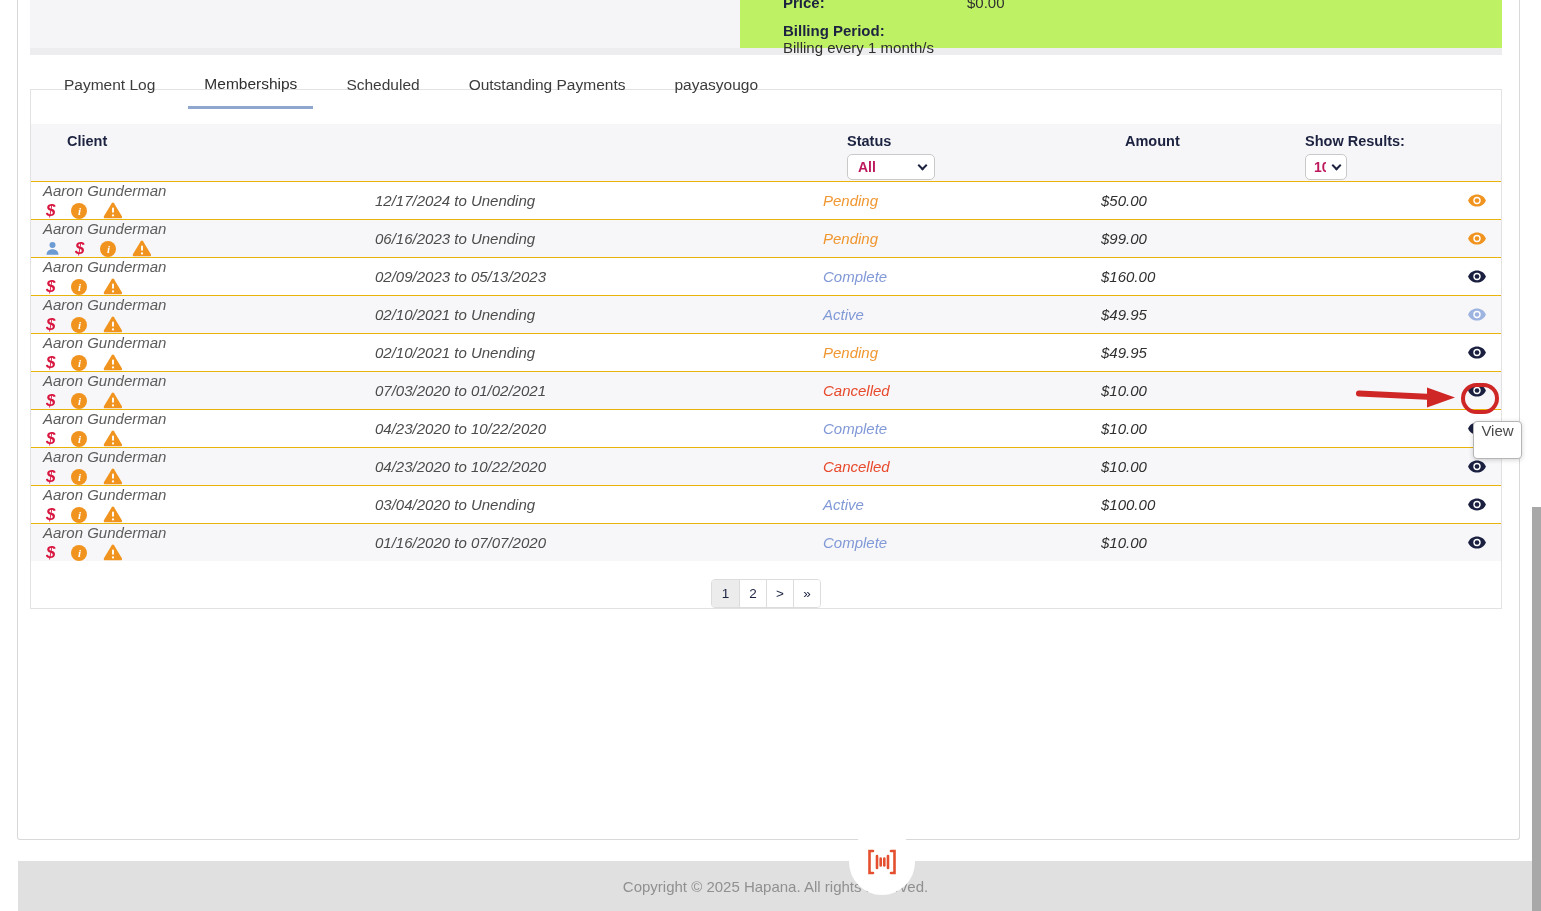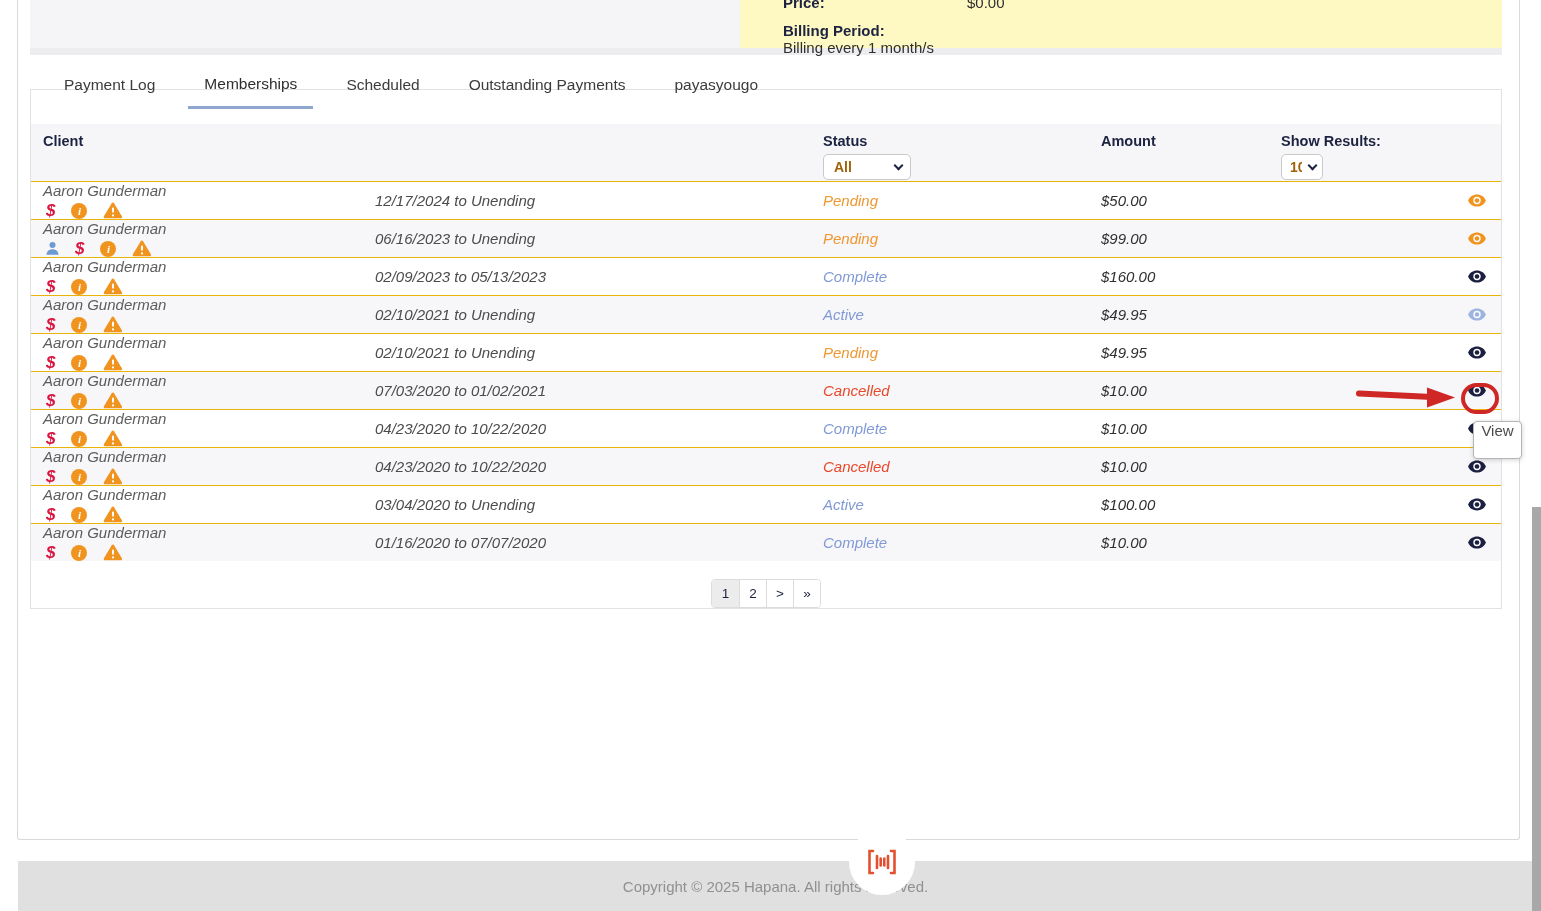--- a/index.html
+++ b/index.html
@@ -8,46 +8,46 @@
     position:relative; width:1541px; height:911px; overflow:hidden;
     font-family:"Liberation Sans", sans-serif; color:#333; background:#fff;
   }
   
   .outer {
     position:absolute; left:17px; top:0; width:1503px; height:840px;
     border-left:1px solid #d9d9d9; border-right:1px solid #d9d9d9; border-bottom:1px solid #d9d9d9;
     border-radius:0 0 3px 3px; pointer-events:none;
   }
   
-  .details { position:absolute; left:30px; top:0; width:1472px; height:55px; background:#fef9c3; }
+  .details { position:absolute; left:30px; top:0; width:1472px; height:55px; background:#bef264; }
   .details-gray { position:absolute; left:0; top:0; width:710px; height:48px; background:#f5f5f7; }
   .details-strip { position:absolute; left:0; right:0; bottom:0; height:7px; background:#ededef; }
   .drow { position:absolute; left:753px; display:flex; font-size:15px; }
   .drow-price { top:-6px; }
   .drow-billing { top:22px;flex-direction:column; }
   .dlabel { width:184px; font-weight:700; color:#1c2240; }
   .dvalue { color:#2e2e2e; }
   
   .card {
     position:absolute; left:30px; top:89px; width:1472px; height:520px;
     background:#fff; border:1px solid #e2e2e2; display:flex; flex-direction:column;justify-content:flex-end;
   }
   .tabs { display:flex; padding-left:17px; gap:17px; height:56px; flex:none; }
   .tab { height:48px; display:flex; align-items:center; padding:0 16px; font-size:15.5px; color:#3c3c3c; cursor:pointer; white-space:nowrap; }
   .tab.active { border-bottom:3px solid #8fa6cf; color:#2e2e2e; }
   .tabs-spacer { height:7px; flex:none; background:#fff; }
   .grid-cols { display:grid; grid-template-columns:332px 448px 278px 180px 1fr; padding-left:12px; }
   .thead { height:57px; background:#f6f6f8; padding-top:9px; flex:none; }
-  .hcol { display:flex; flex-direction:column; gap:5px; align-items:flex-start; }
+  .hcol { display:flex; flex-direction:column; gap:5px; align-items:flex-start;margin-left:24px; }
   .hlabel { font-size:14.5px; font-weight:700; color:#1c2240; }
   .selwrap { position:relative; display:inline-block; }
   select {
     appearance:none; -webkit-appearance:none; -moz-appearance:none;
     height:26px; border:1px solid #c9c9c9; border-radius:5px; background:#fff;
-    font-family:"Liberation Sans", sans-serif; font-size:14px; font-weight:700; color:#a16207;
+    font-family:"Liberation Sans", sans-serif; font-size:14px; font-weight:700; color:#be185d;
     padding:2px 24px 2px 10px; cursor:pointer;
   }
   select.small { padding:2px 20px 2px 8px; }
   .chev { position:absolute; right:9px; top:8px; width:7px; height:7px;
     border-right:2px solid #1c2240; border-bottom:2px solid #1c2240; transform:rotate(45deg); pointer-events:none; }
   
   .trow { height:54px; align-items:center; border-top:1px solid #eab308; background:#fff;font-style:italic; }
   .trow.alt { background:#f7f7f9; }
   .c-client { display:flex; flex-direction:column; justify-content:center; gap:3px; }
   .client-name { font-size:15px; color:#5c5c5c; text-decoration:none; cursor:pointer; }

